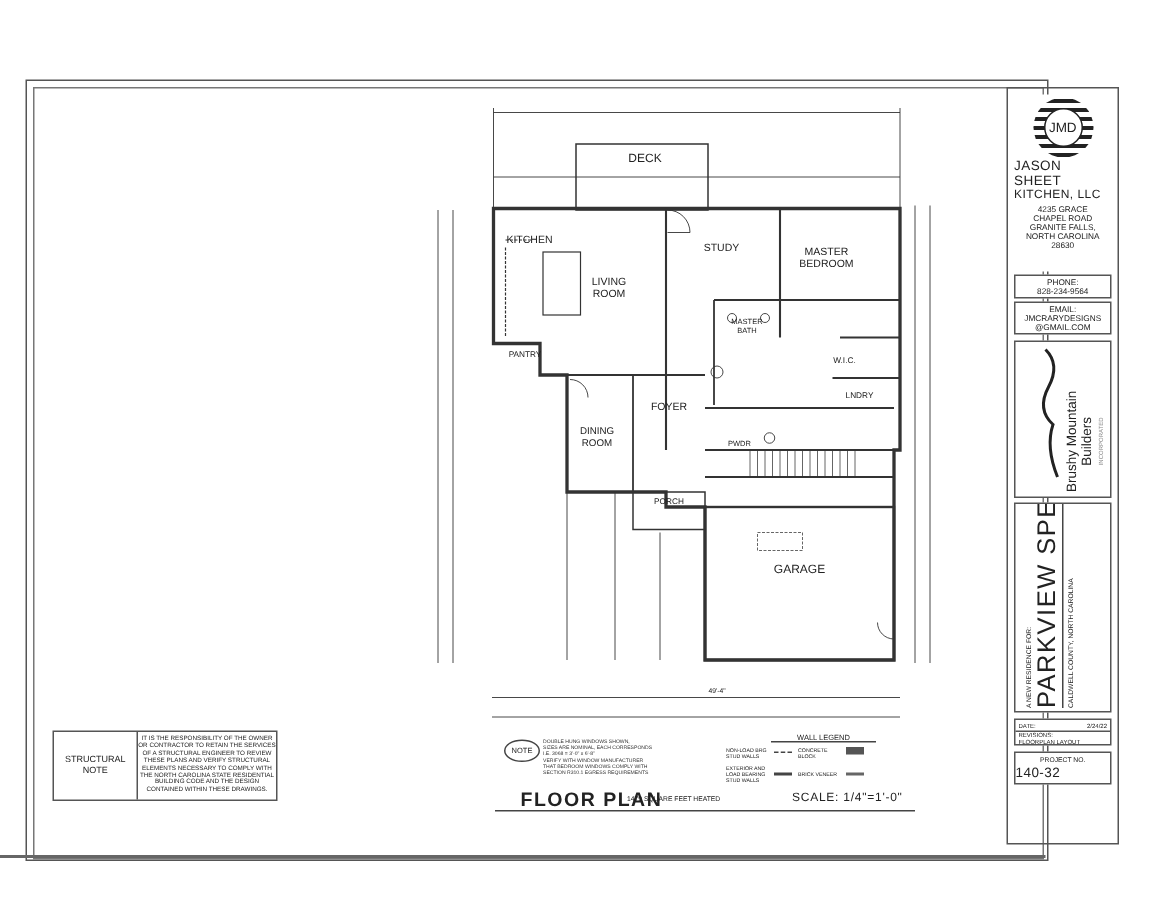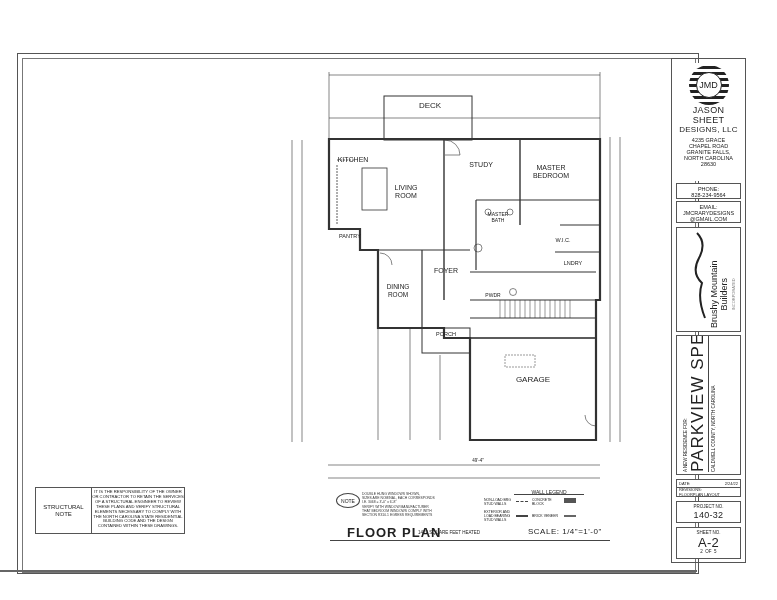--- a/index.html
+++ b/index.html
@@ -4,21 +4,21 @@
 <style>
   html,body{margin:0;padding:0;background:#fff;}
   body{width:777px;height:600px;position:relative;overflow:hidden;font-family:"Liberation Sans",sans-serif;color:#222;}
   .abs{position:absolute;}
   .frame-outer{left:17px;top:53px;width:680px;height:519px;border:1px solid #555;}
   .frame-inner{left:22px;top:58px;width:672px;height:513px;border:1px solid #777;}
   .frame-bottom{left:0;top:570px;width:697px;height:0;border-top:2px solid #666;}
   .tb{left:671px;top:58px;width:75px;height:505px;border:1px solid #555;box-sizing:border-box;}
   .tb-box{position:absolute;left:4px;width:65px;border:1px solid #555;box-sizing:border-box;background:#fff;}
   .tb-text{font-size:5.5px;line-height:6px;text-align:center;text-transform:uppercase;}
-  .tb-big{font-size:9px;line-height:10px;text-align:center;letter-spacing:.3px;}
+  .tb-big{font-size:9px;line-height:10px;text-align:left;letter-spacing:.3px;}
   svg text{font-family:"Liberation Sans",sans-serif;}
   .note-box{left:35px;top:487px;width:148px;height:45px;border:1px solid #555;}
   .note-label{left:0;top:0;width:55px;height:45px;border-right:1px solid #555;font-size:6px;display:flex;align-items:center;justify-content:center;text-align:center;line-height:7px;}
   .note-text{left:56px;top:2px;width:92px;font-size:4.2px;line-height:4.9px;text-align:center;text-transform:uppercase;}
   .fp-title{left:347px;top:525px;font-size:13px;letter-spacing:1px;font-weight:bold;}
   .fp-sub{left:418px;top:530px;font-size:4.5px;text-transform:uppercase;}
   .fp-scale{left:528px;top:527px;font-size:8px;letter-spacing:.5px;}
   .fp-line{left:330px;top:540px;width:280px;border-top:1px solid #444;}
 </style>
 </head>
@@ -158,21 +158,21 @@
 <div class="abs fp-scale">SCALE: 1/4"=1'-0"</div>
 <div class="abs fp-line"></div>
 
 <div class="abs tb">
   <div class="tb-box" style="top:4px;height:118px;border:none">
     <div style="margin:2px auto 0;width:40px;height:40px;border-radius:50%;background:repeating-linear-gradient(0deg,#222 0 3px,#fff 3px 6px);display:flex;align-items:center;justify-content:center;">
       <div style="width:24px;height:24px;border-radius:50%;background:#fff;border:1px solid #222;font-size:9px;display:flex;align-items:center;justify-content:center;">JMD</div>
     </div>
     <div class="tb-big">JASON</div>
     <div class="tb-big">SHEET</div>
-    <div class="tb-big" style="font-size:8px">DESIGNS, LLC</div>
+    <div class="tb-big" style="font-size:8px">KITCHEN, LLC</div>
     <div class="tb-text" style="margin-top:2px">4235 GRACE</div>
     <div class="tb-text">CHAPEL ROAD</div>
     <div class="tb-text">GRANITE FALLS,</div>
     <div class="tb-text">NORTH CAROLINA</div>
     <div class="tb-text">28630</div>
   </div>
   <div class="tb-box" style="top:124px;height:16px">
     <div class="tb-text" style="margin-top:2px">PHONE:</div>
     <div class="tb-text">828-234-9564</div>
   </div>
@@ -203,18 +203,13 @@
       <span>DATE:</span>
       <span>2/24/22</span>
     </div>
     <div style="font-size:4px;padding:0 2px;line-height:4.5px">REVISIONS:</div>
     <div style="font-size:4px;padding:0 2px;line-height:4.5px">FLOORPLAN LAYOUT</div>
   </div>
   <div class="tb-box" style="top:442px;height:22px">
     <div class="tb-text" style="margin-top:2px;font-size:4.5px">PROJECT NO.</div>
     <div class="tb-big" style="font-size:9px">140-32</div>
   </div>
-  <div class="tb-box" style="top:468px;height:32px">
-    <div class="tb-text" style="margin-top:2px;font-size:4.5px">SHEET NO.</div>
-    <div class="tb-big" style="font-size:13px;line-height:13px">A-2</div>
-    <div class="tb-text" style="font-size:4.5px;white-space:pre">2  OF  5</div>
-  </div>
 </div>
 
 </body></html>

